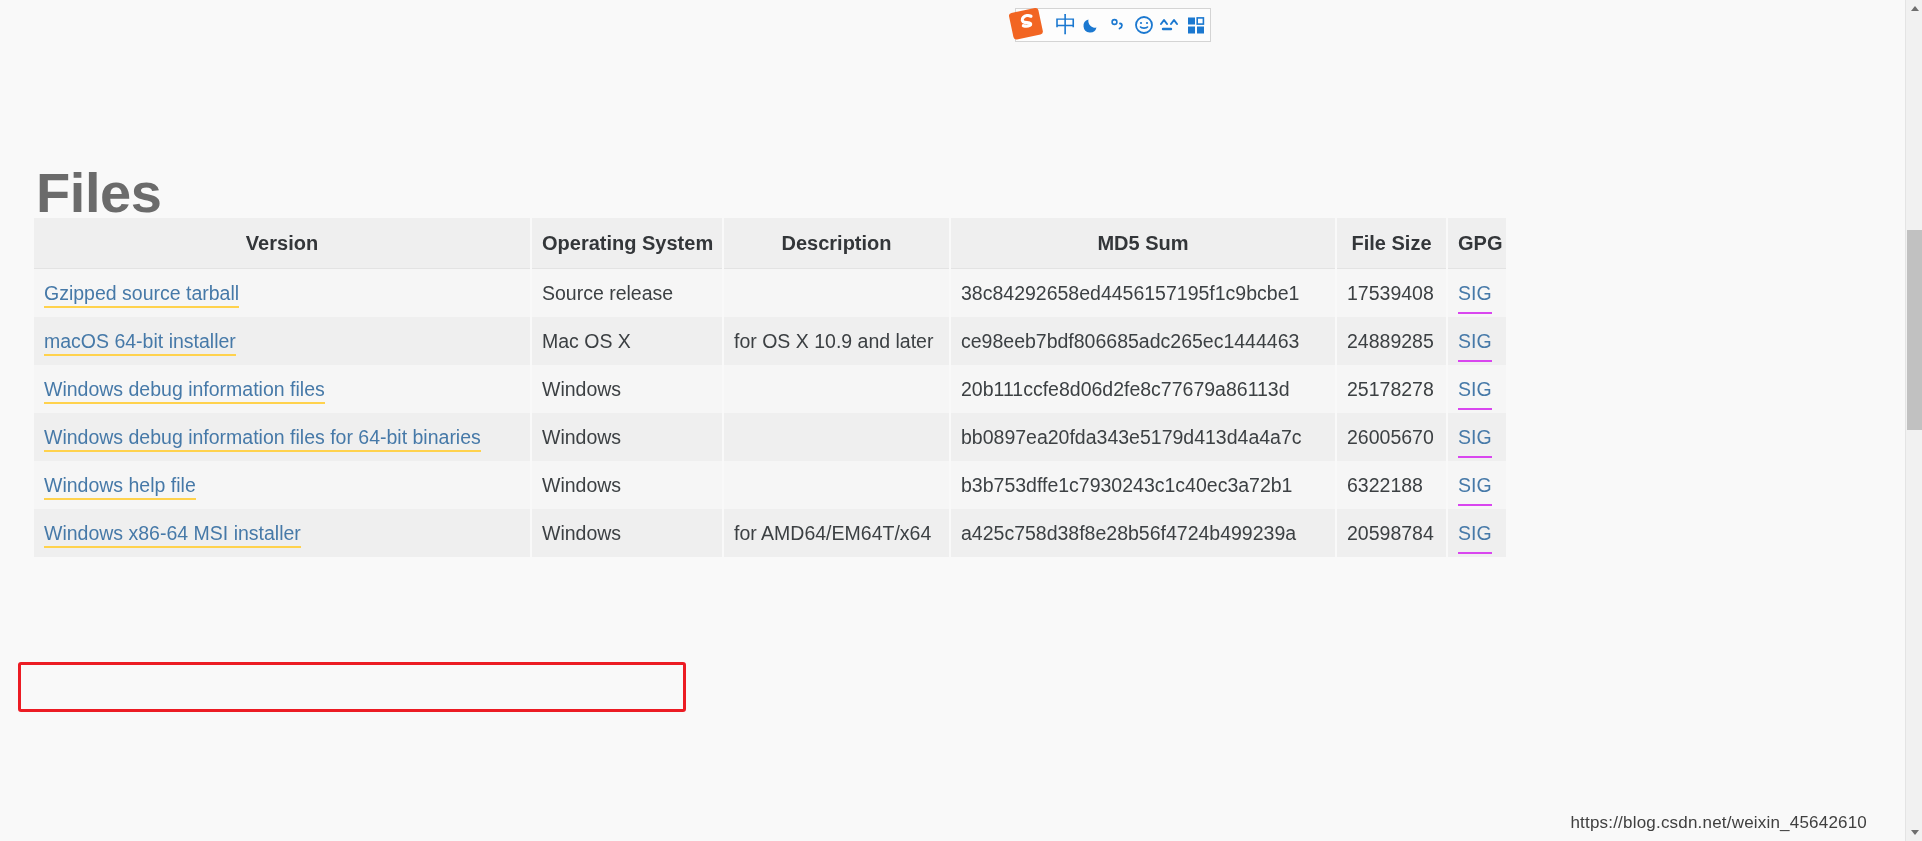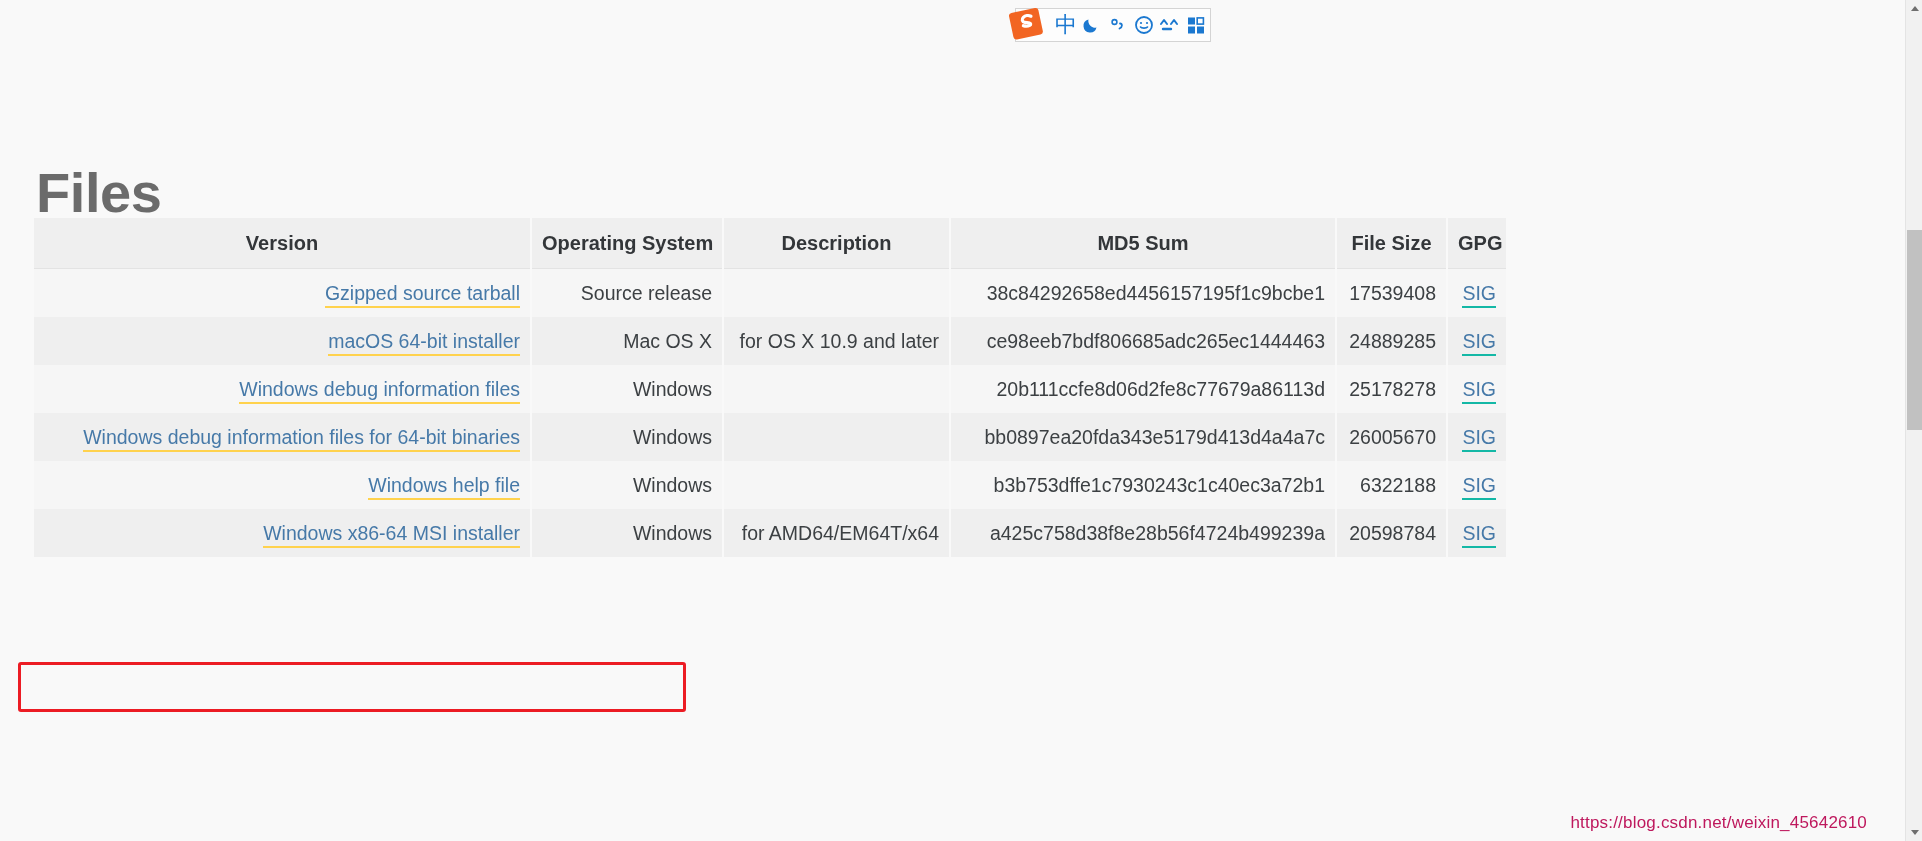--- a/index.html
+++ b/index.html
@@ -86,39 +86,38 @@
   }
   table.files thead th:last-child { border-right: none; }
 
   table.files tbody td {
     padding: 13px 10px 12px 10px;
     border-right: 2px solid #f9f9f9;
     vertical-align: middle;
     white-space: nowrap;
     font-size: 19.5px;
     color: #3c4043;
-    text-align: right;
   }
   table.files tbody td:last-child { border-right: none; }
 
   table.files tbody tr:nth-child(odd)  td { background: #f6f6f6; }
   table.files tbody tr:nth-child(even) td { background: #efefef; }
 
   a.dl-link {
     color: #4679a8;
     text-decoration: none;
     border-bottom: 2px solid #ffd24d;
     padding-bottom: 2px;
     font-size: 19.5px;
   }
   a.sig-link {
     color: #4679a8;
     text-decoration: none;
-    border-bottom: 2px solid #14b8a6;
-    padding-bottom: 2px;
+    border-bottom: 2px solid #d946ef;
+    padding-bottom: 8px;
     font-size: 19.5px;
   }
 
   
   .red-box {
     position: absolute;
     left: 18px;
     top: 662px;
     width: 668px;
     height: 50px;
@@ -201,21 +200,21 @@
     background: #c1c1c1;
     border-radius: 0;
   }
 
   
   .watermark {
     position: absolute;
     right: 38px;
     bottom: 8px;
     font-size: 17px;
-    color: #be185d;
+    color: #404040;
     letter-spacing: .2px;
     z-index: 15;
     white-space: nowrap;
   }
 </style>
 </head>
 <body>
 
 <div id="page">
 

